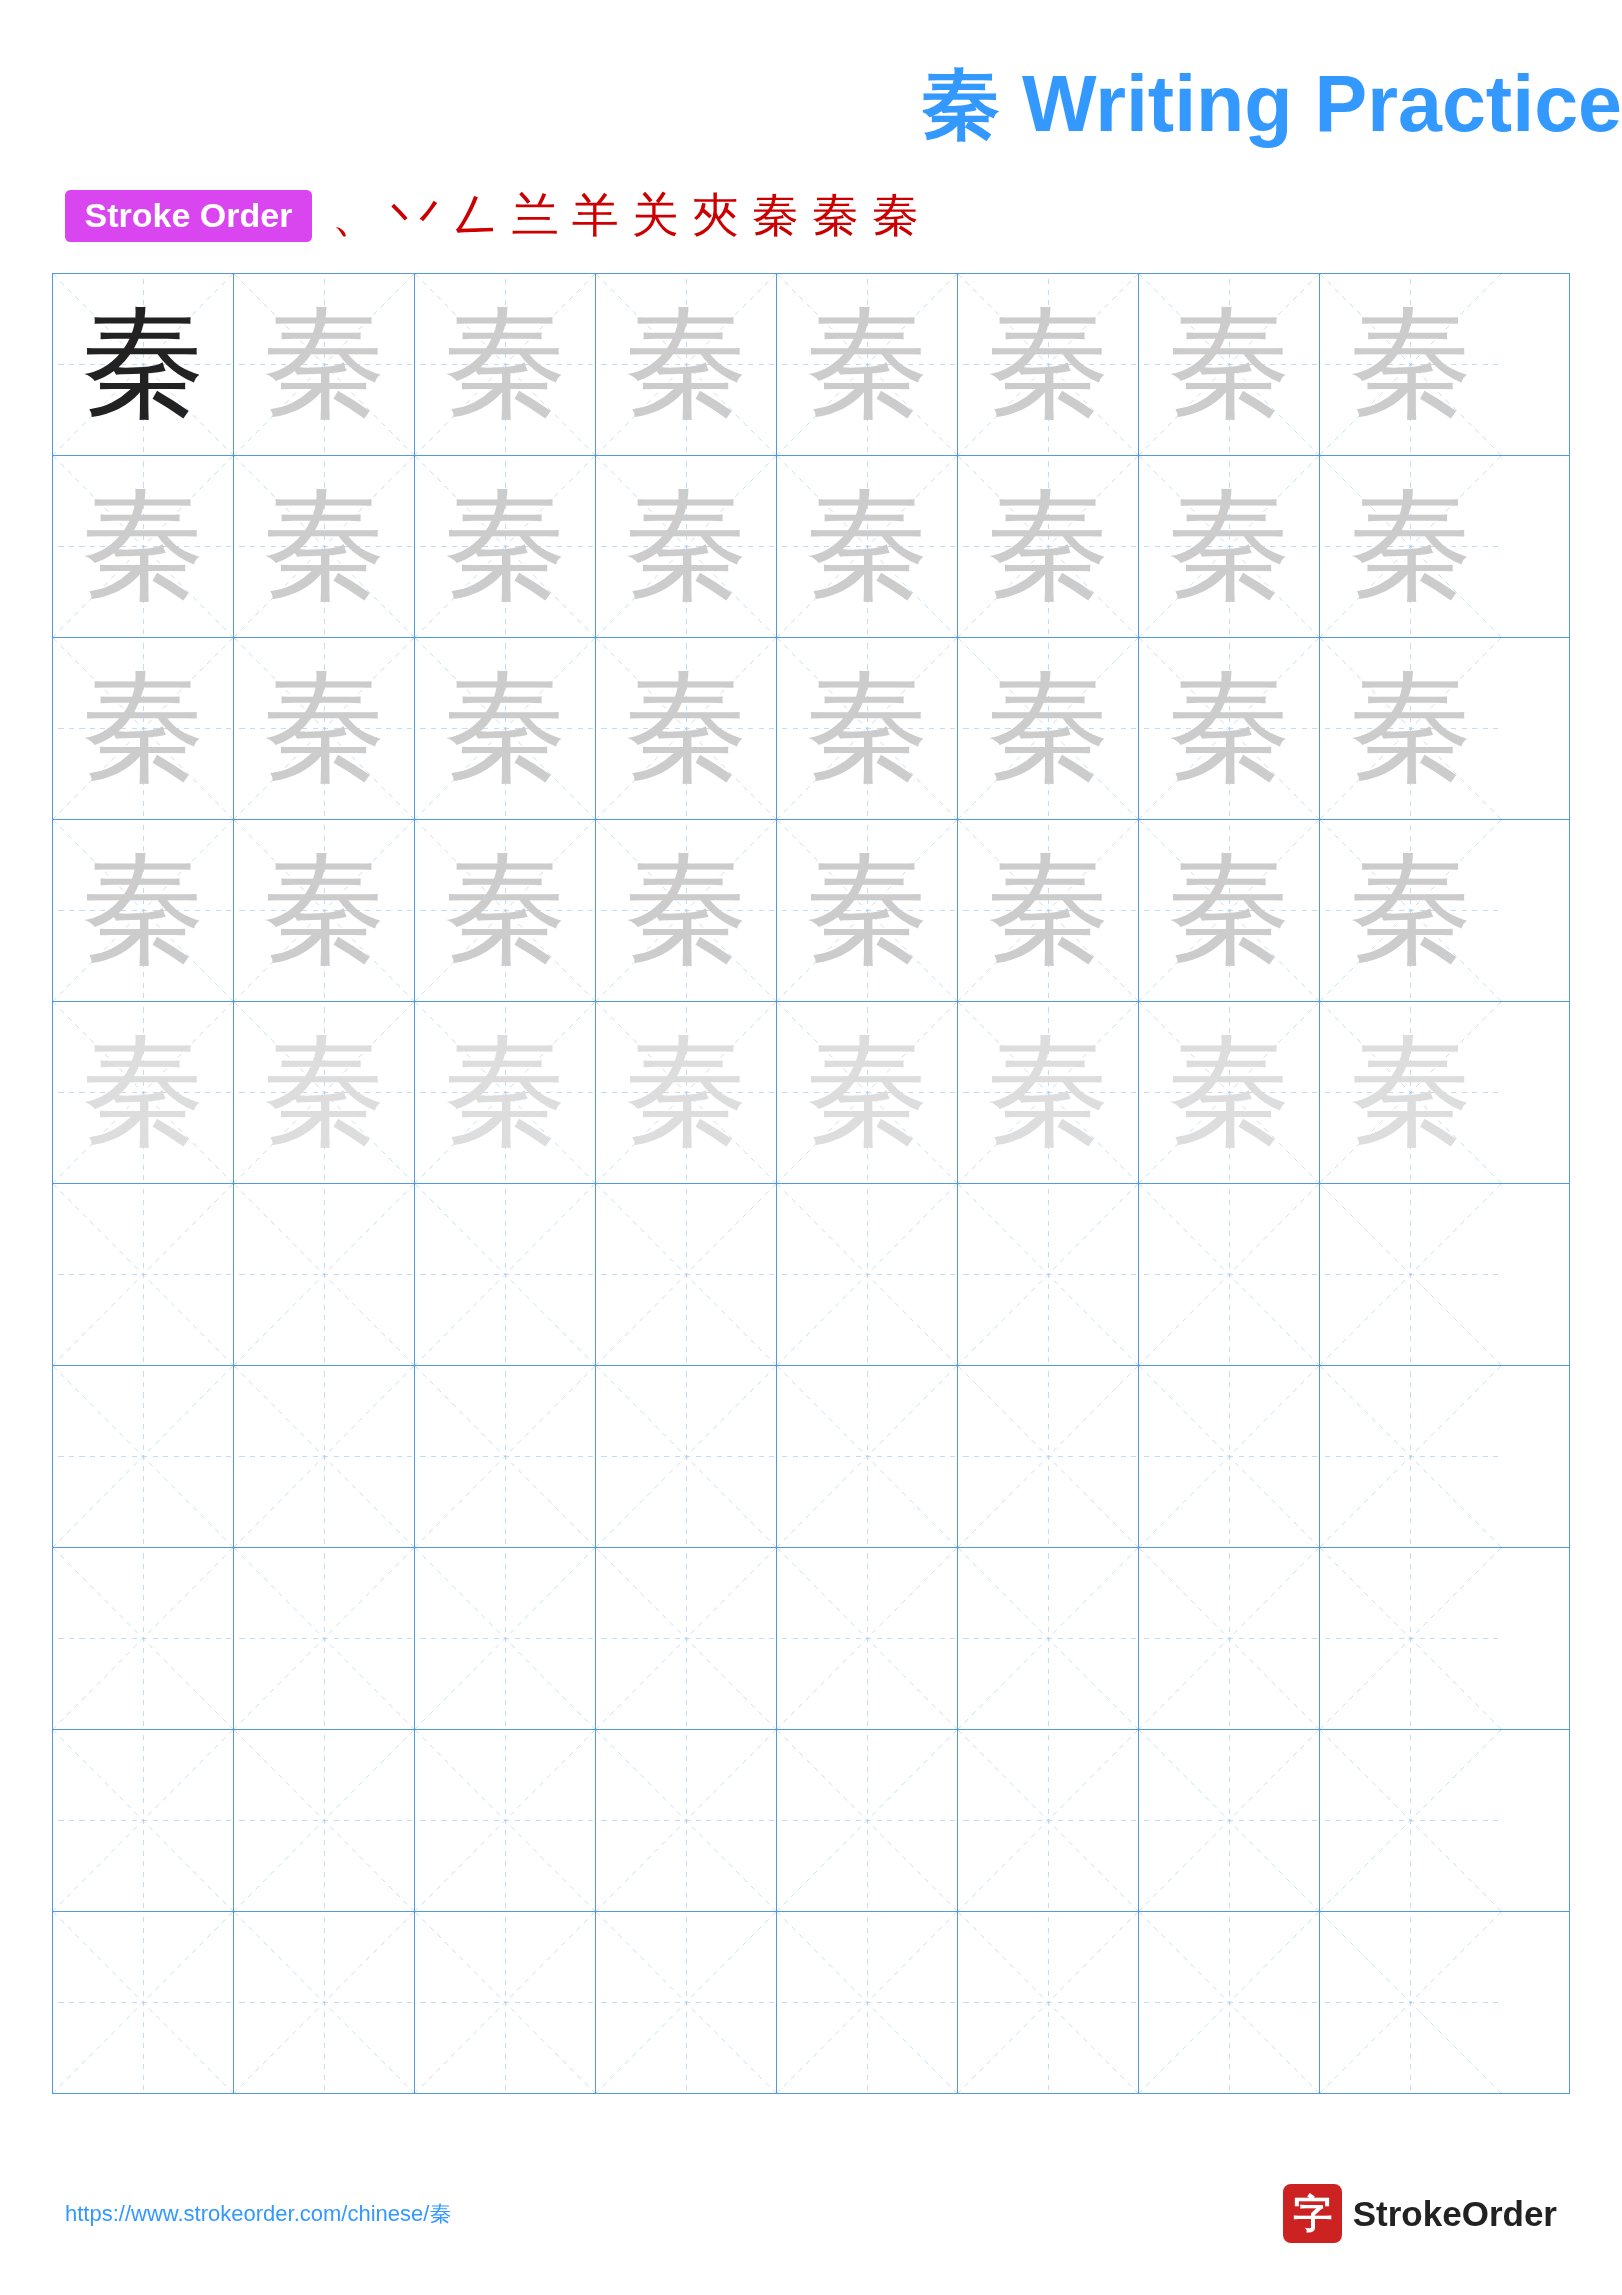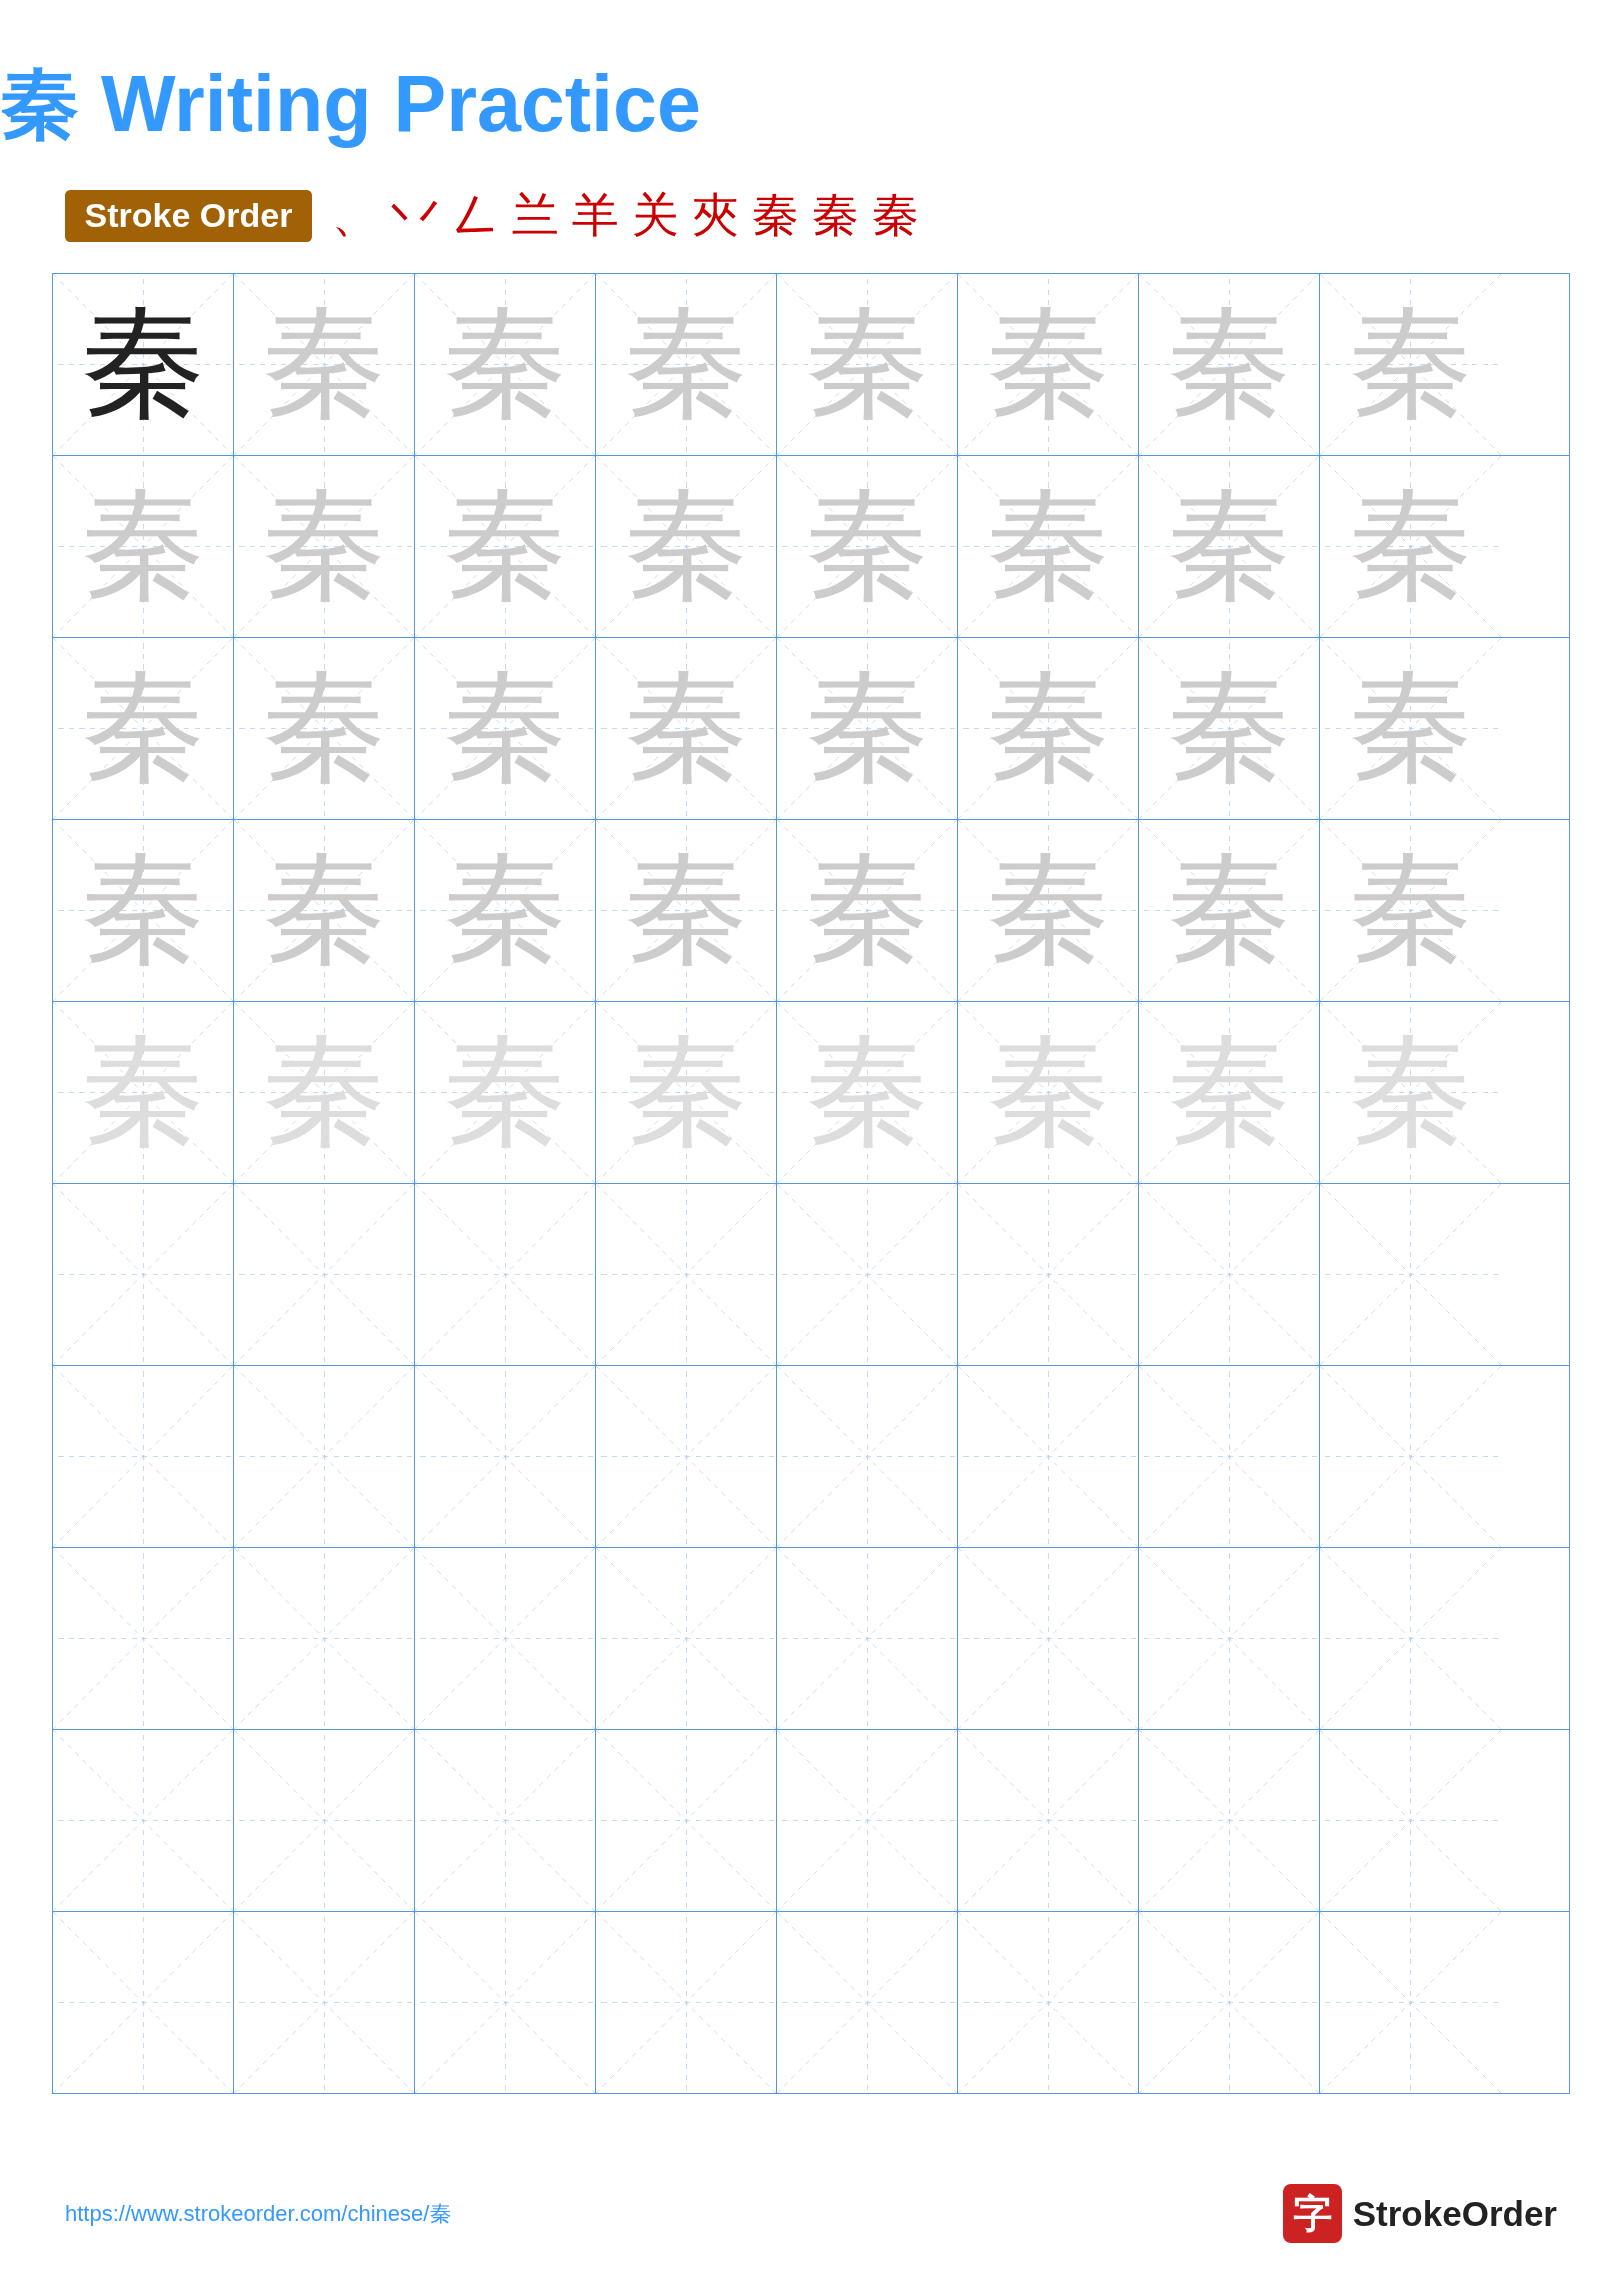--- a/index.html
+++ b/index.html
@@ -8,21 +8,21 @@
       background: #ffffff;
       width: 1622px;
       height: 2295px;
       font-family: serif;
       position: relative;
       overflow: hidden;
     }
 
     
     .title-section {
-      text-align: left;
+      text-align: right;
       padding-top: 52px;
       padding-bottom: 26px;
     }
 
     .title-text {
       font-size: 79px;
       color: #3399ff;
       font-weight: bold;
       font-family: 'Arial', sans-serif;
     }
@@ -35,21 +35,21 @@
     
     .stroke-order-section {
       display: flex;
       align-items: center;
       padding-left: 65px;
       margin-bottom: 26px;
       gap: 19.6px;
     }
 
     .stroke-order-badge {
-      background: #a16207;
+      background: #d946ef;
       color: white;
       font-size: 34px;
       font-family: 'Arial', sans-serif;
       font-weight: bold;
       padding: 6.5px 19.6px;
       border-radius: 5.2px;
       white-space: nowrap;
       text-align: center;
     }
 

